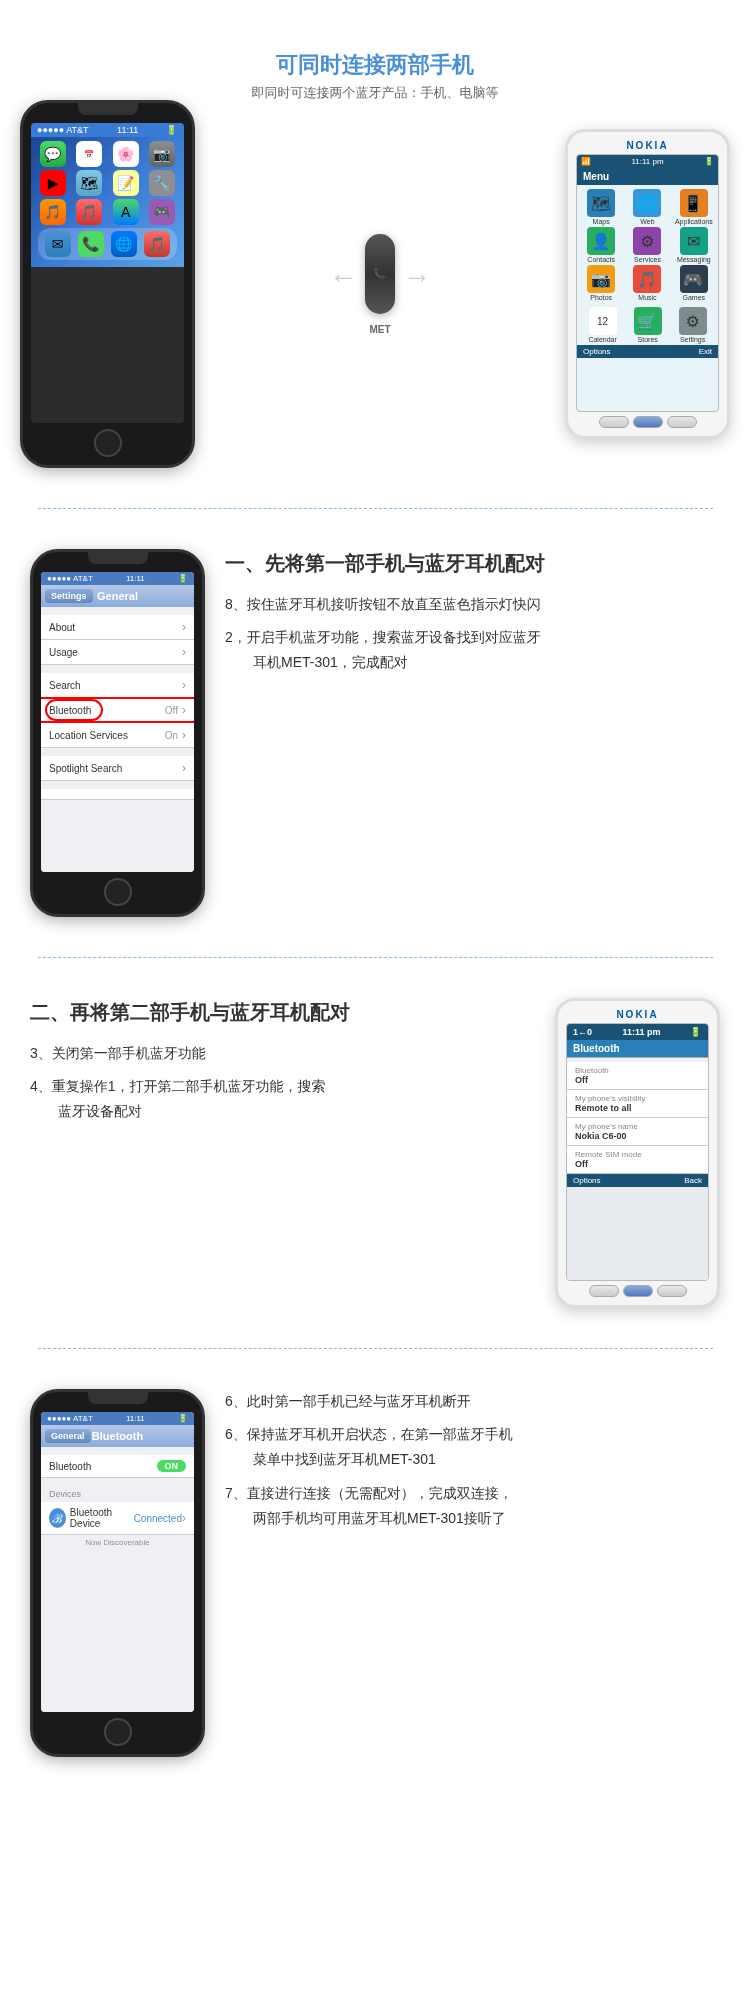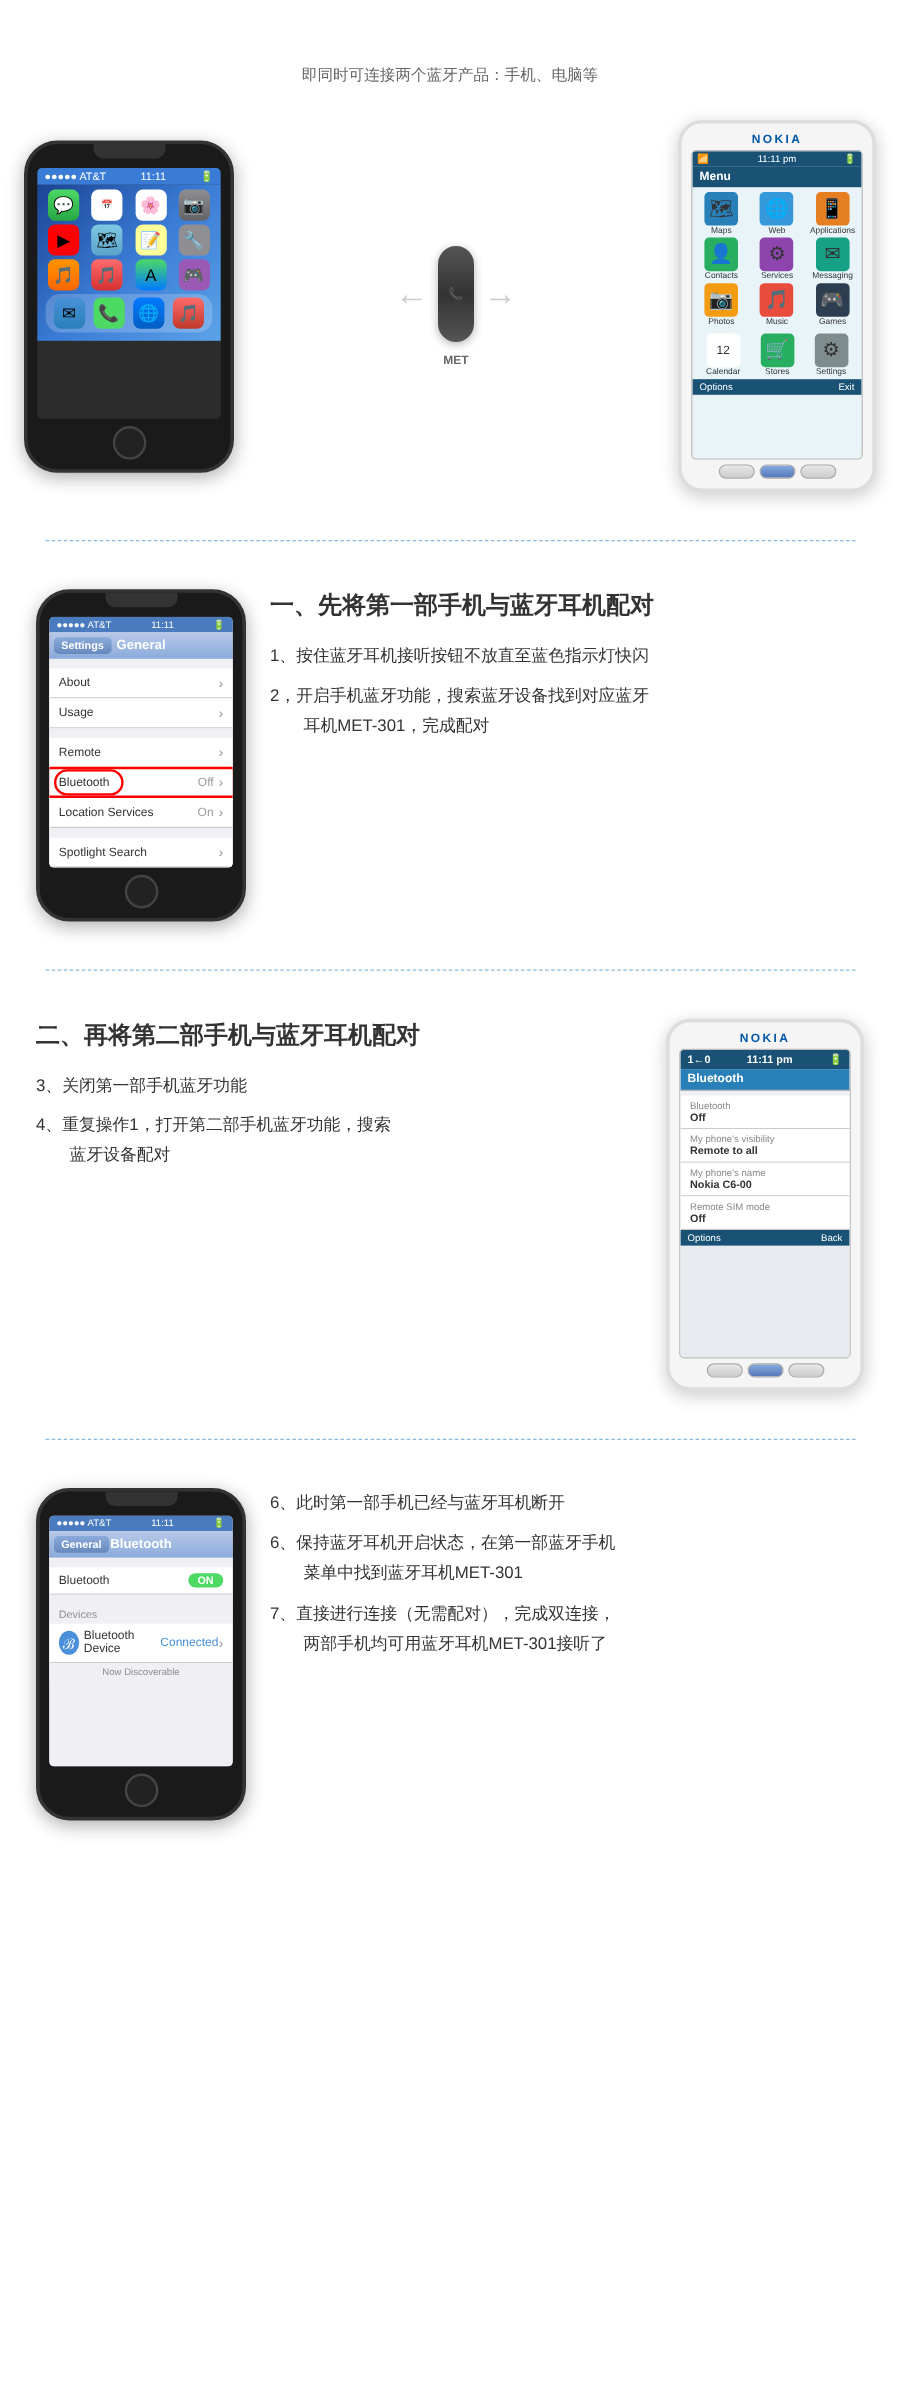--- a/index.html
+++ b/index.html
@@ -52,21 +52,21 @@
       display: flex;
       align-items: center;
       justify-content: space-between;
       width: 100%;
       margin-top: 70px;
     }
 
     
     .iphone-mockup {
       width: 175px;
-      height: 277px;
+      height: 368px;
       background: #1a1a1a;
       border-radius: 28px;
       border: 3px solid #333;
       position: relative;
       display: flex;
       flex-direction: column;
       align-items: center;
       padding: 20px 8px 8px 8px;
       box-shadow: 0 4px 15px rgba(0,0,0,0.3);
     }
@@ -547,20 +547,21 @@
       border-radius: 3px;
     }
   </style>
 </head>
 <body>
 
 <div class="page-wrapper">
 
   <div class="section1">
     <div class="center-text">
+      <div class="center-title">可同时连接两部手机</div>
       <div class="center-subtitle">即同时可连接两个蓝牙产品：手机、电脑等</div>
     </div>
 
     <div class="phones-row">
 
       <div class="iphone-mockup">
         <div class="iphone-screen">
           <div class="iphone-status">
             <span>●●●●● AT&amp;T</span>
             <span>11:11</span>
@@ -703,21 +704,21 @@
             <div class="settings-row">
               <span>About</span>
               <span class="settings-arrow">›</span>
             </div>
             <div class="settings-row">
               <span>Usage</span>
               <span class="settings-arrow">›</span>
             </div>
             <div class="settings-separator"></div>
             <div class="settings-row">
-              <span>Remote</span>
+              <span>Search</span>
               <span class="settings-arrow">›</span>
             </div>
             <div class="settings-row red-circle-highlight" style="position:relative;">
               <span>Bluetooth</span>
               <div style="display:flex;align-items:center;gap:4px;">
                 <span class="settings-value">Off</span>
                 <span class="settings-arrow">›</span>
               </div>
               <div style="position:absolute;top:50%;left:4px;transform:translateY(-50%);width:58px;height:22px;border:2px solid red;border-radius:11px;pointer-events:none;"></div>
             </div>
@@ -742,21 +743,21 @@
           </div>
         </div>
       </div>
       <div class="iphone-home-btn"></div>
     </div>
 
     <div class="section-text">
       <div class="section-title">一、先将第一部手机与蓝牙耳机配对</div>
       <div class="section-steps">
         <div class="step-item">
-          <span>1、按住蓝牙耳机接听按钮不放直至蓝色指示灯快闪</span>
+          <span>8、按住蓝牙耳机接听按钮不放直至蓝色指示灯快闪</span>
         </div>
         <div class="step-item">
           <span>2，开启手机蓝牙功能，搜索蓝牙设备找到对应蓝牙</span><br>
           <span style="padding-left:2em;">耳机MET-301，完成配对</span>
         </div>
       </div>
     </div>
   </div>
 
   <hr class="divider">

